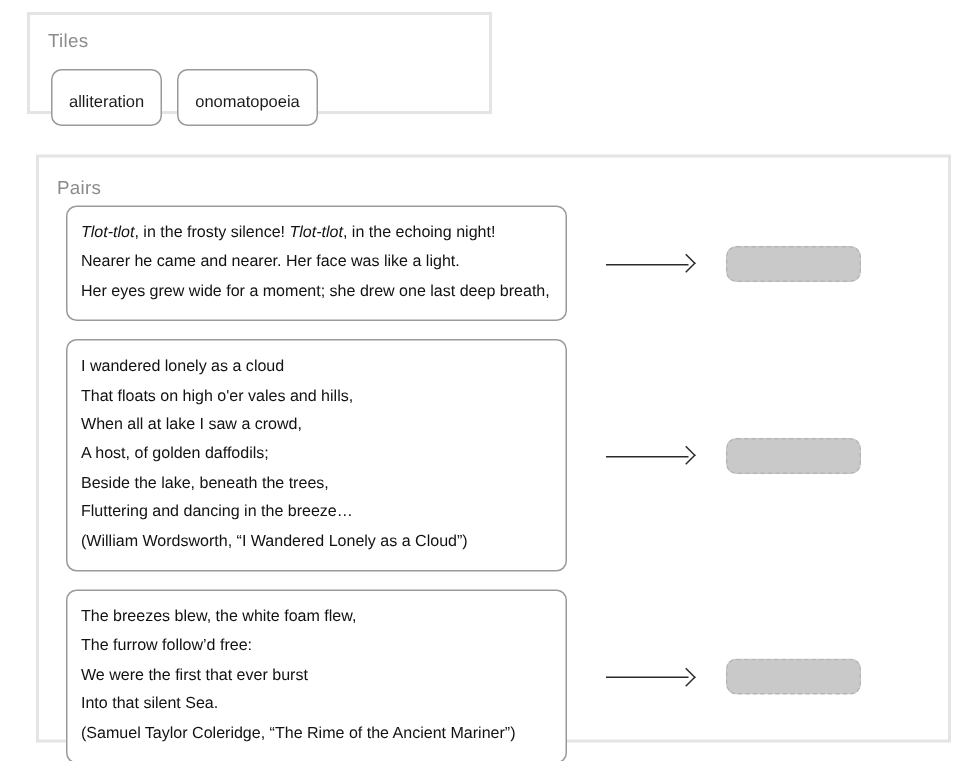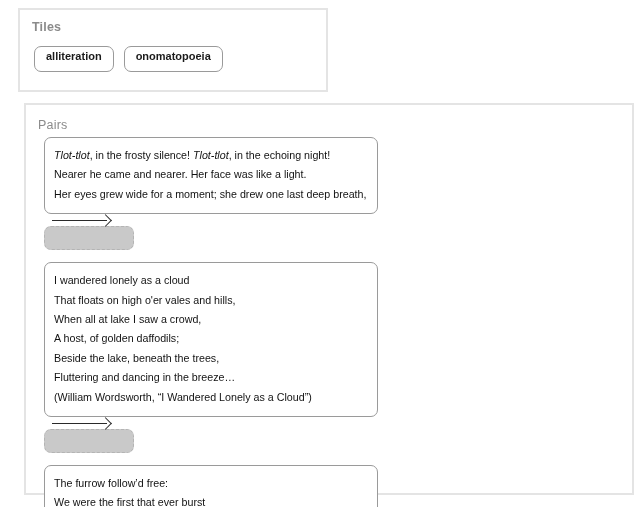--- a/index.html
+++ b/index.html
@@ -27,43 +27,42 @@
     font-size: 12.5px;
     font-family: "Liberation Sans", sans-serif;
     letter-spacing: 0.2px;
   }
 
   
   #tiles-panel {
     left: 18px;
     top: 8px;
     width: 310px;
-    height: 84px;
-    font-weight: bold;
+    height: 68px;
   }
   #tiles-panel .panel-title {
     position: absolute;
     left: 12px;
     top: 10px;
   }
   .tiles-row {
     position: absolute;
     left: 14px;
     top: 36px;
     display: flex;
     gap: 10px;
   }
   .tile {
     border: 1px solid #9a9a9a;
     border-radius: 7px;
     background: #ffffff;
     color: #1b1b1b;
     font-size: 11px;
     line-height: 1;
-    padding: 4px 11px 9px 11px;
+    padding: 16px 11px 9px 11px;
     white-space: nowrap;
     box-sizing: border-box;
     cursor: grab;
   }
 
   
   #pairs-panel {
     left: 24px;
     top: 103px;
     width: 610px;
@@ -78,23 +77,22 @@
   .pairs-list {
     position: absolute;
     left: 0;
     top: 32px;
     right: 0;
   }
 
   .pair-row {
     position: relative;
     display: flex;
-    align-items: flex-start;
+    align-items: center;
     margin-bottom: 12px;
-    flex-direction: column;
   }
 
   .excerpt-card {
     margin-left: 18px;
     width: 334px;
     border: 1px solid #9a9a9a;
     border-radius: 7px;
     background: #ffffff;
     box-sizing: border-box;
     padding: 8px 9px 9px 9px;
@@ -183,20 +181,21 @@
           <div class="excerpt-line"><span>(William Wordsworth, “I Wandered Lonely as a Cloud”)</span></div>
         </div>
         <div class="arrow">
           <div class="shaft"></div>
           <div class="head"></div>
         </div>
         <div class="dropzone"></div>
       </div>
       <div class="pair-row">
         <div class="excerpt-card">
+          <div class="excerpt-line"><span>The breezes blew, the white foam flew,</span></div>
           <div class="excerpt-line"><span>The furrow follow’d free:</span></div>
           <div class="excerpt-line"><span>We were the first that ever burst</span></div>
           <div class="excerpt-line"><span>Into that silent Sea.</span></div>
           <div class="excerpt-line"><span>(Samuel Taylor Coleridge, “The Rime of the Ancient Mariner”)</span></div>
         </div>
         <div class="arrow">
           <div class="shaft"></div>
           <div class="head"></div>
         </div>
         <div class="dropzone"></div>

